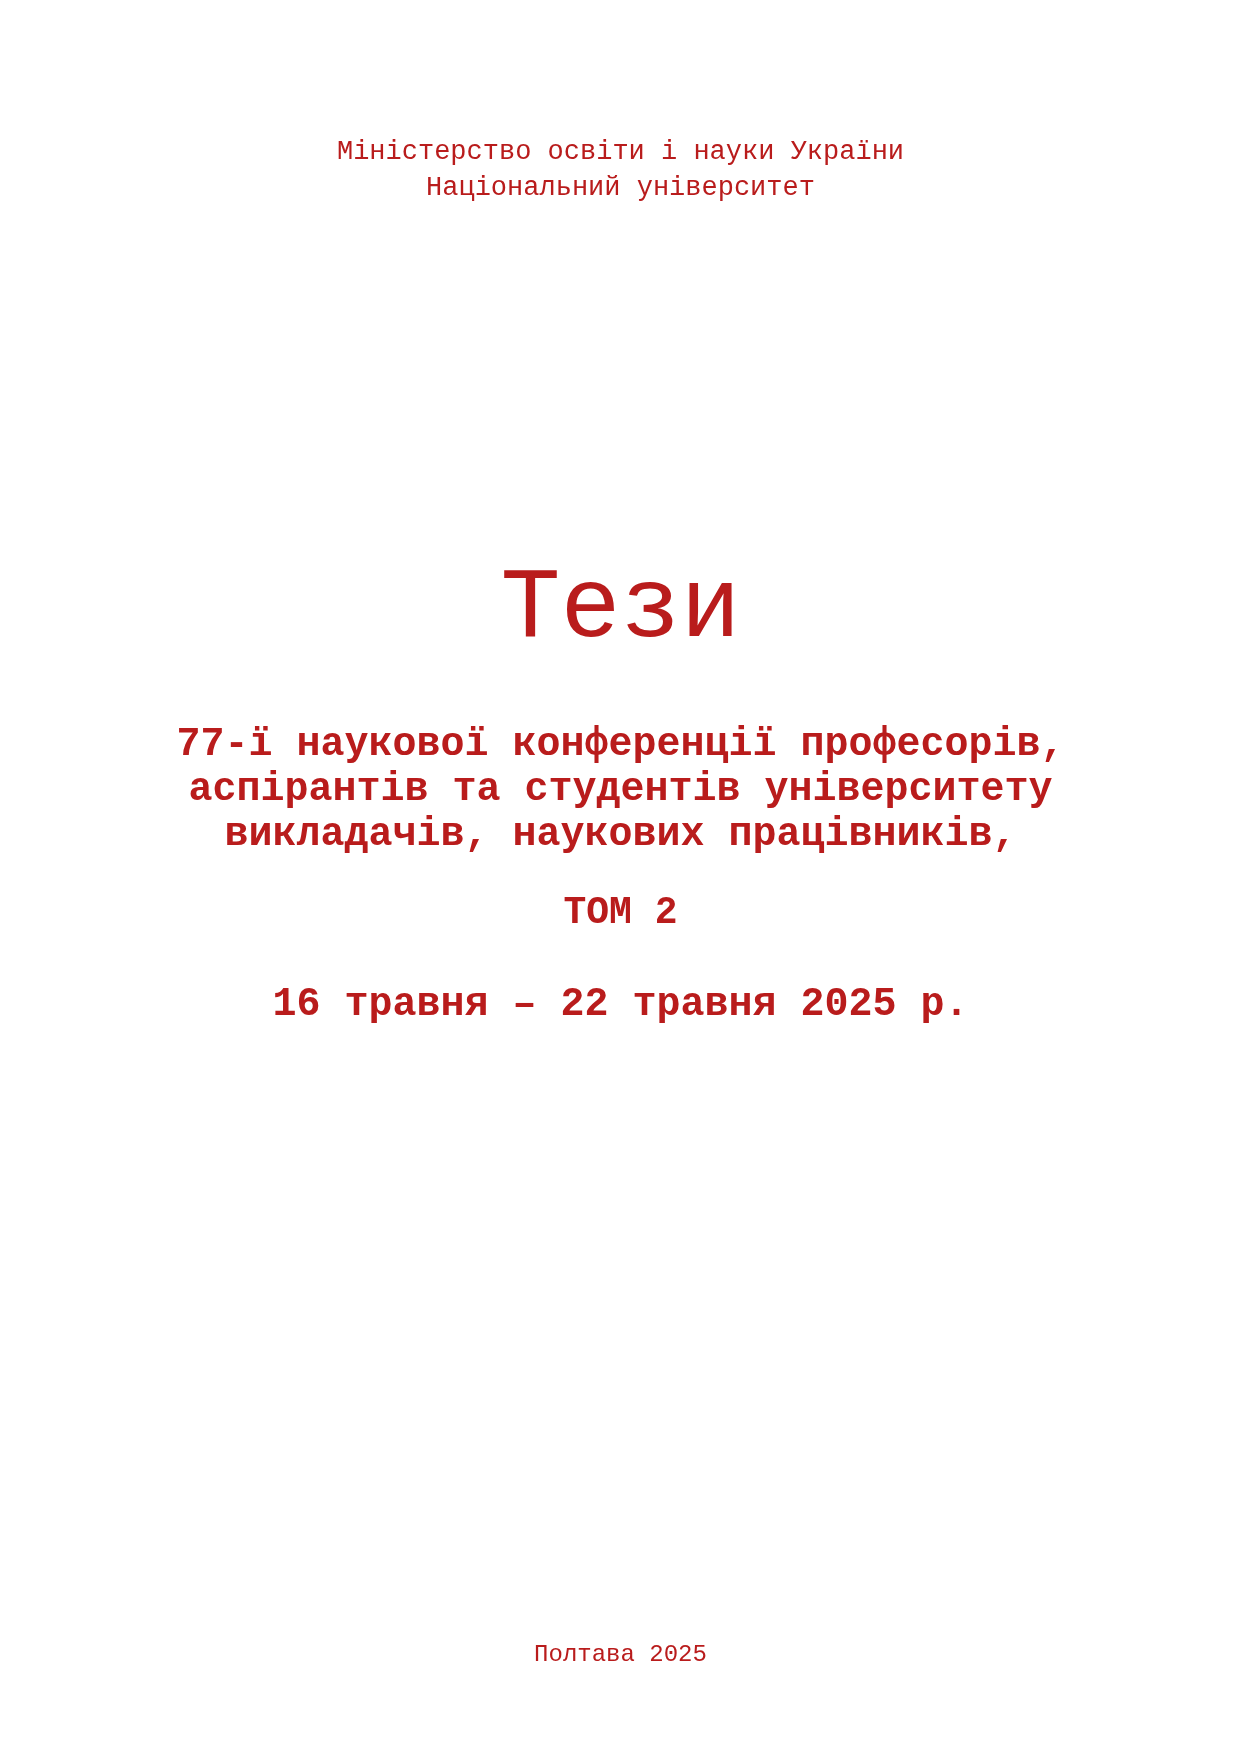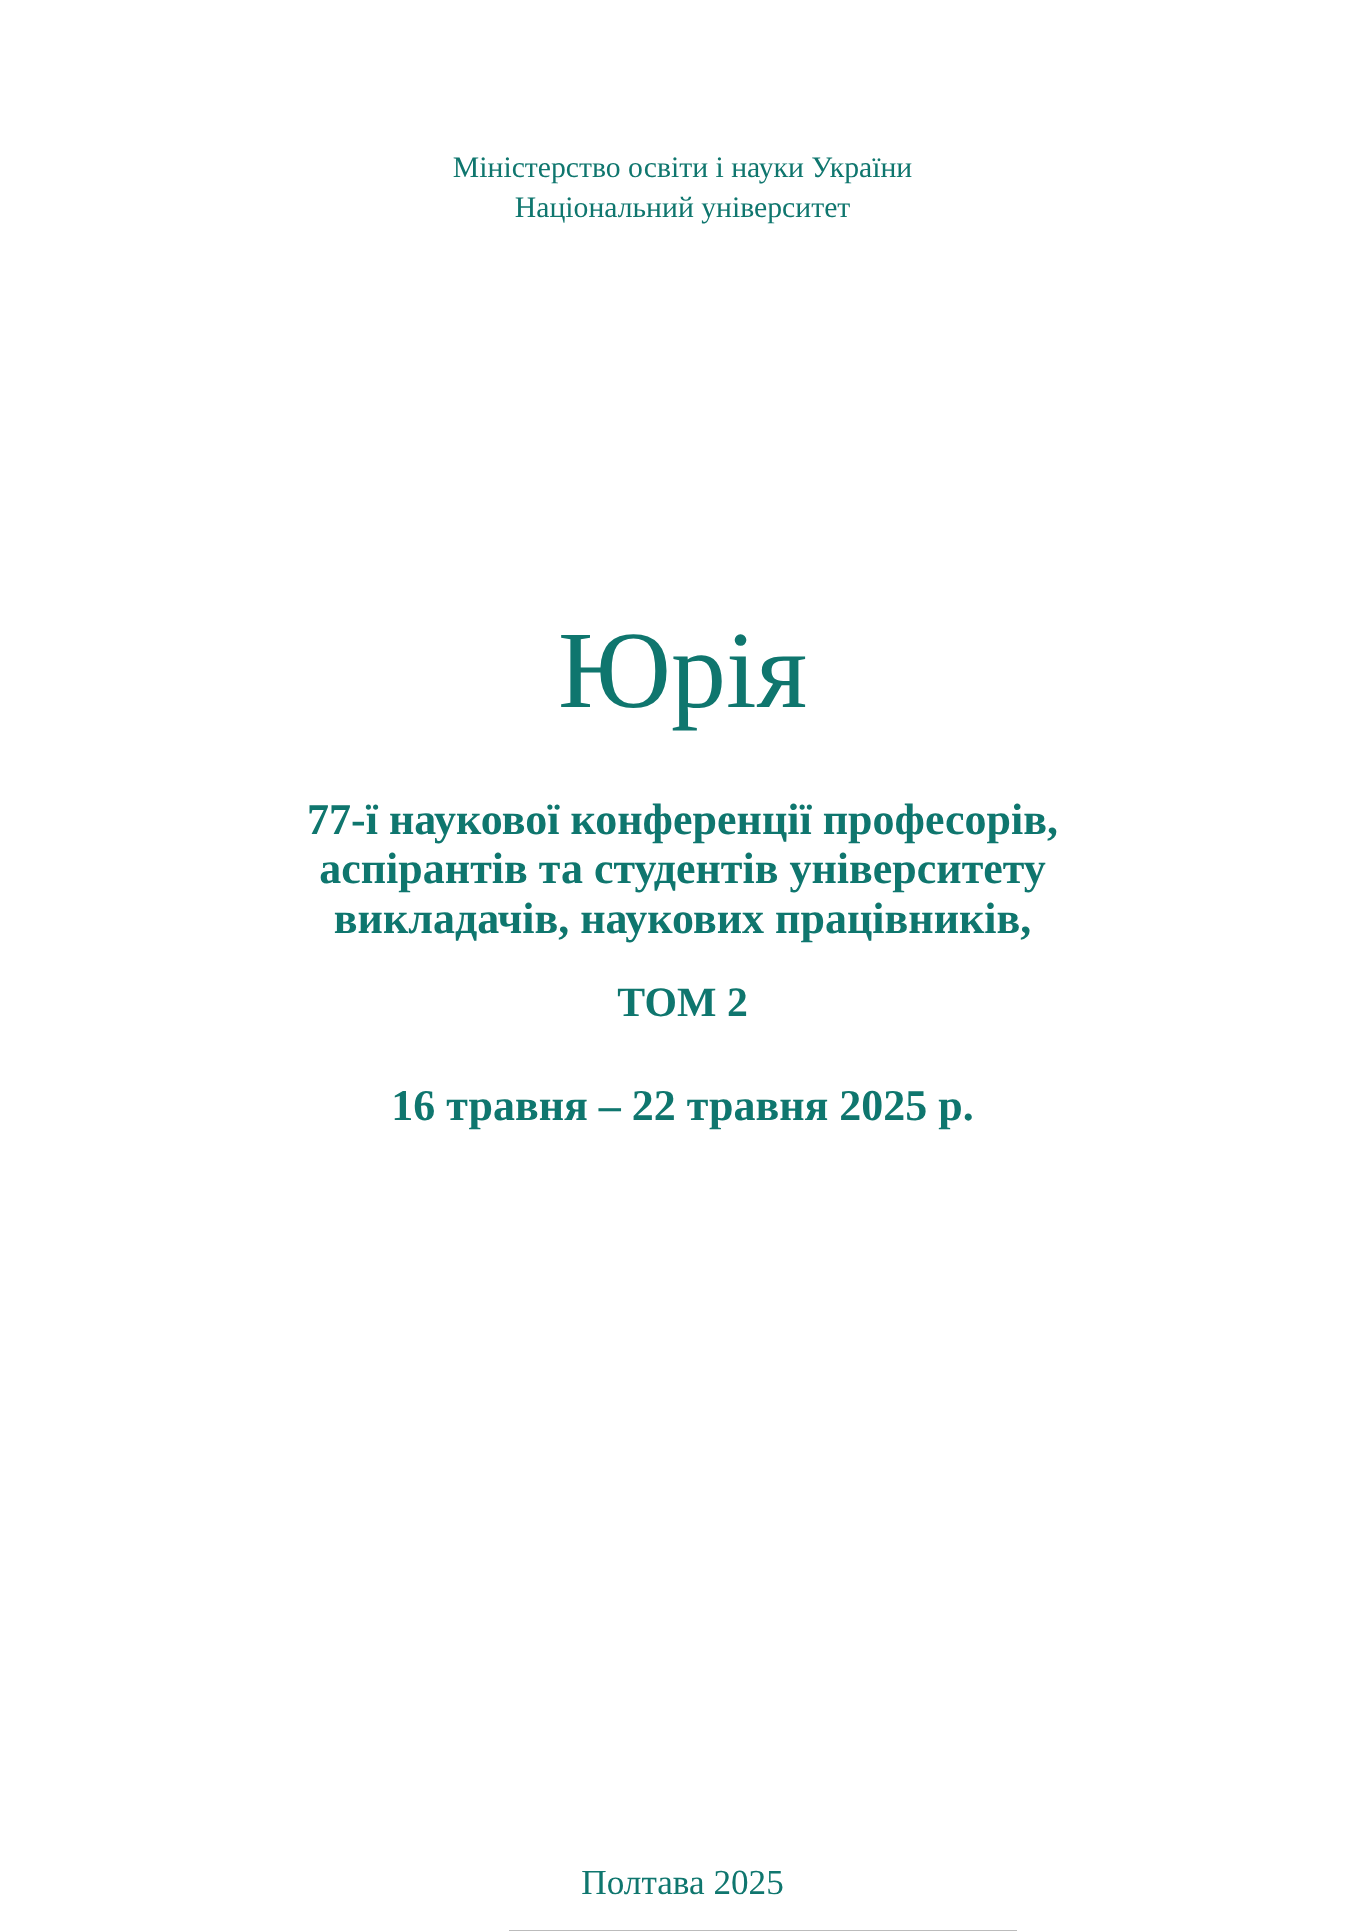--- a/index.html
+++ b/index.html
@@ -6,22 +6,22 @@
     margin: 0;
     padding: 0;
     background: #888;
   }
   .page {
     position: relative;
     width: 1241px;
     height: 1755px;
     margin: 0 auto;
     background: #ffffff;
-    color: #0f766e;
-    font-family: Liberation Serif, serif;
+    color: #b91c1c;
+    font-family: Liberation Mono, monospace;
     overflow: hidden;
   }
   .center { text-align: center; }
 
   .header-block {
     position: absolute;
     top: 134px;
     left: 0;
     width: 100%;
     font-size: 27px;
@@ -64,39 +64,39 @@
     top: 982px;
     left: 0;
     width: 100%;
     font-size: 40px;
     line-height: 45px;
     font-weight: 700;
   }
 
   .footer-line {
     position: absolute;
-    top: 1692px;
+    top: 1636px;
     left: 0;
     width: 100%;
-    font-size: 32px;
+    font-size: 24px;
     line-height: 38px;
     font-weight: 400;
   }
 </style>
 </head>
 <body>
 
 <div class="page">
 
   <div class="header-block center">
     <div>Міністерство освіти і науки України</div>
     <div>Національний університет</div>
   </div>
 
-  <div class="main-title center">Юрія</div>
+  <div class="main-title center">Тези</div>
 
   <div class="subtitle-block center">
     <div>77-ї наукової конференції професорів,</div>
     <div>аспірантів та студентів університету</div>
     <div>викладачів, наукових працівників,</div>
   </div>
 
   <div class="volume-line center">ТОМ 2</div>
 
   <div class="date-line center">16 травня – 22 травня 2025 р.</div>

